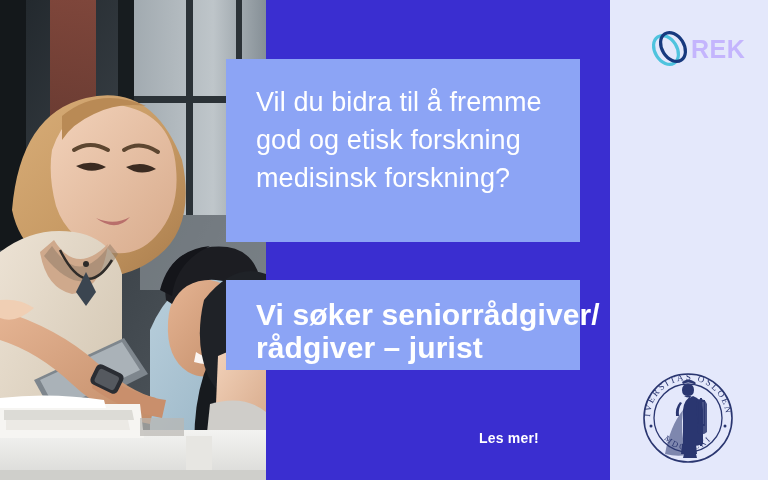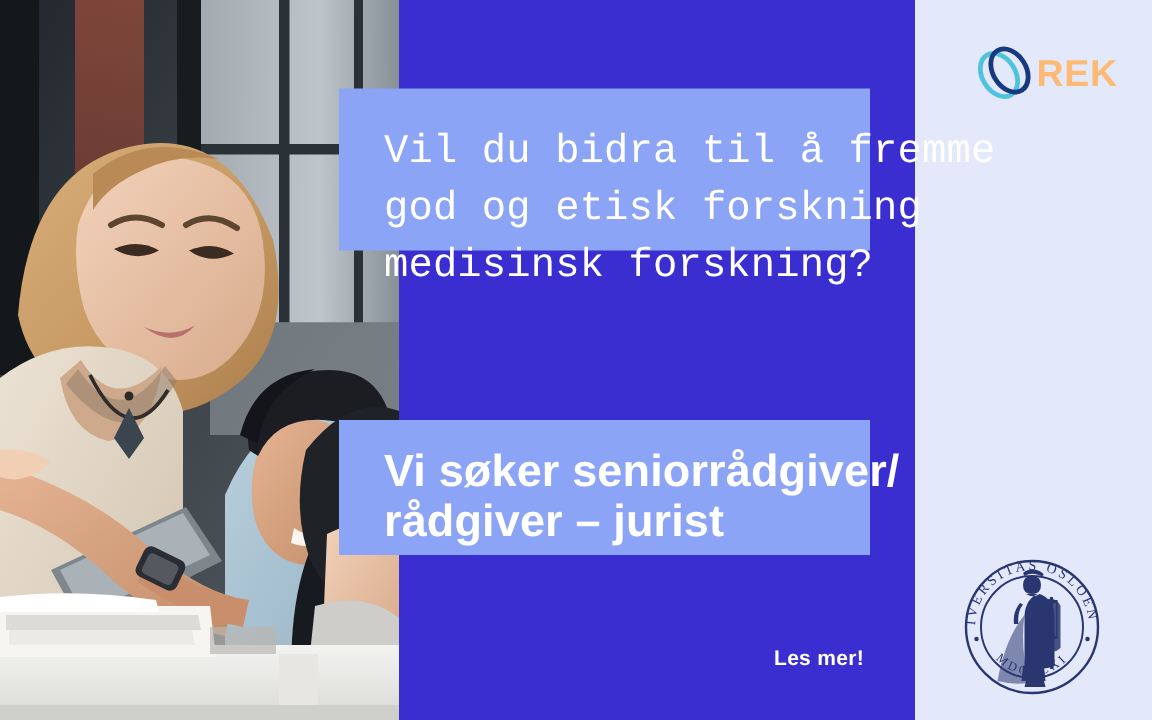--- a/index.html
+++ b/index.html
@@ -31,51 +31,50 @@
     overflow:hidden;background:#2b3138;
   }
   #photo svg{display:block;width:266px;height:480px;}
 
   
   .card{
     position:absolute;background:#8CA4F5;
     box-sizing:border-box;
   }
   #card-headline{
-    left:226px;top:59px;width:354px;height:108px;
+    left:226px;top:59px;width:354px;height:183px;
     padding:24px 27px 0 30px;
-    font-family:Liberation Mono, monospace;
   }
   #card-subhead{
     left:226px;top:280px;width:354px;height:90px;
     padding:18px 30px 0 30px;
   }
   .hl-line{
     color:#ffffff;font-size:27px;line-height:38px;
     font-weight:400;letter-spacing:0.1px;white-space:nowrap;
   }
   .sub-line{
     color:#ffffff;font-size:30px;line-height:33px;
     font-weight:700;letter-spacing:0.1px;white-space:nowrap;
   }
 
   
   #cta{
-    position:absolute;left:516px;top:430px;
+    position:absolute;left:479px;top:430px;
     color:#ffffff;font-size:14px;font-weight:700;letter-spacing:0.2px;
   }
 
   
   #rek-logo{
     position:absolute;left:648px;top:26px;width:90px;height:46px;
     display:flex;align-items:center;
   }
   #rek-mark{width:42px;height:42px;flex:0 0 auto;}
   #rek-word{
-    color:#fdba74;font-size:25px;font-weight:700;letter-spacing:0.5px;
+    color:#c4b5fd;font-size:25px;font-weight:700;letter-spacing:0.5px;
     margin-left:1px;line-height:1;
   }
 
   
   #uio-seal{
     position:absolute;left:634px;top:364px;width:108px;height:108px;
   }
   #uio-seal svg{display:block;width:108px;height:108px;}
 </style>
 </head>

